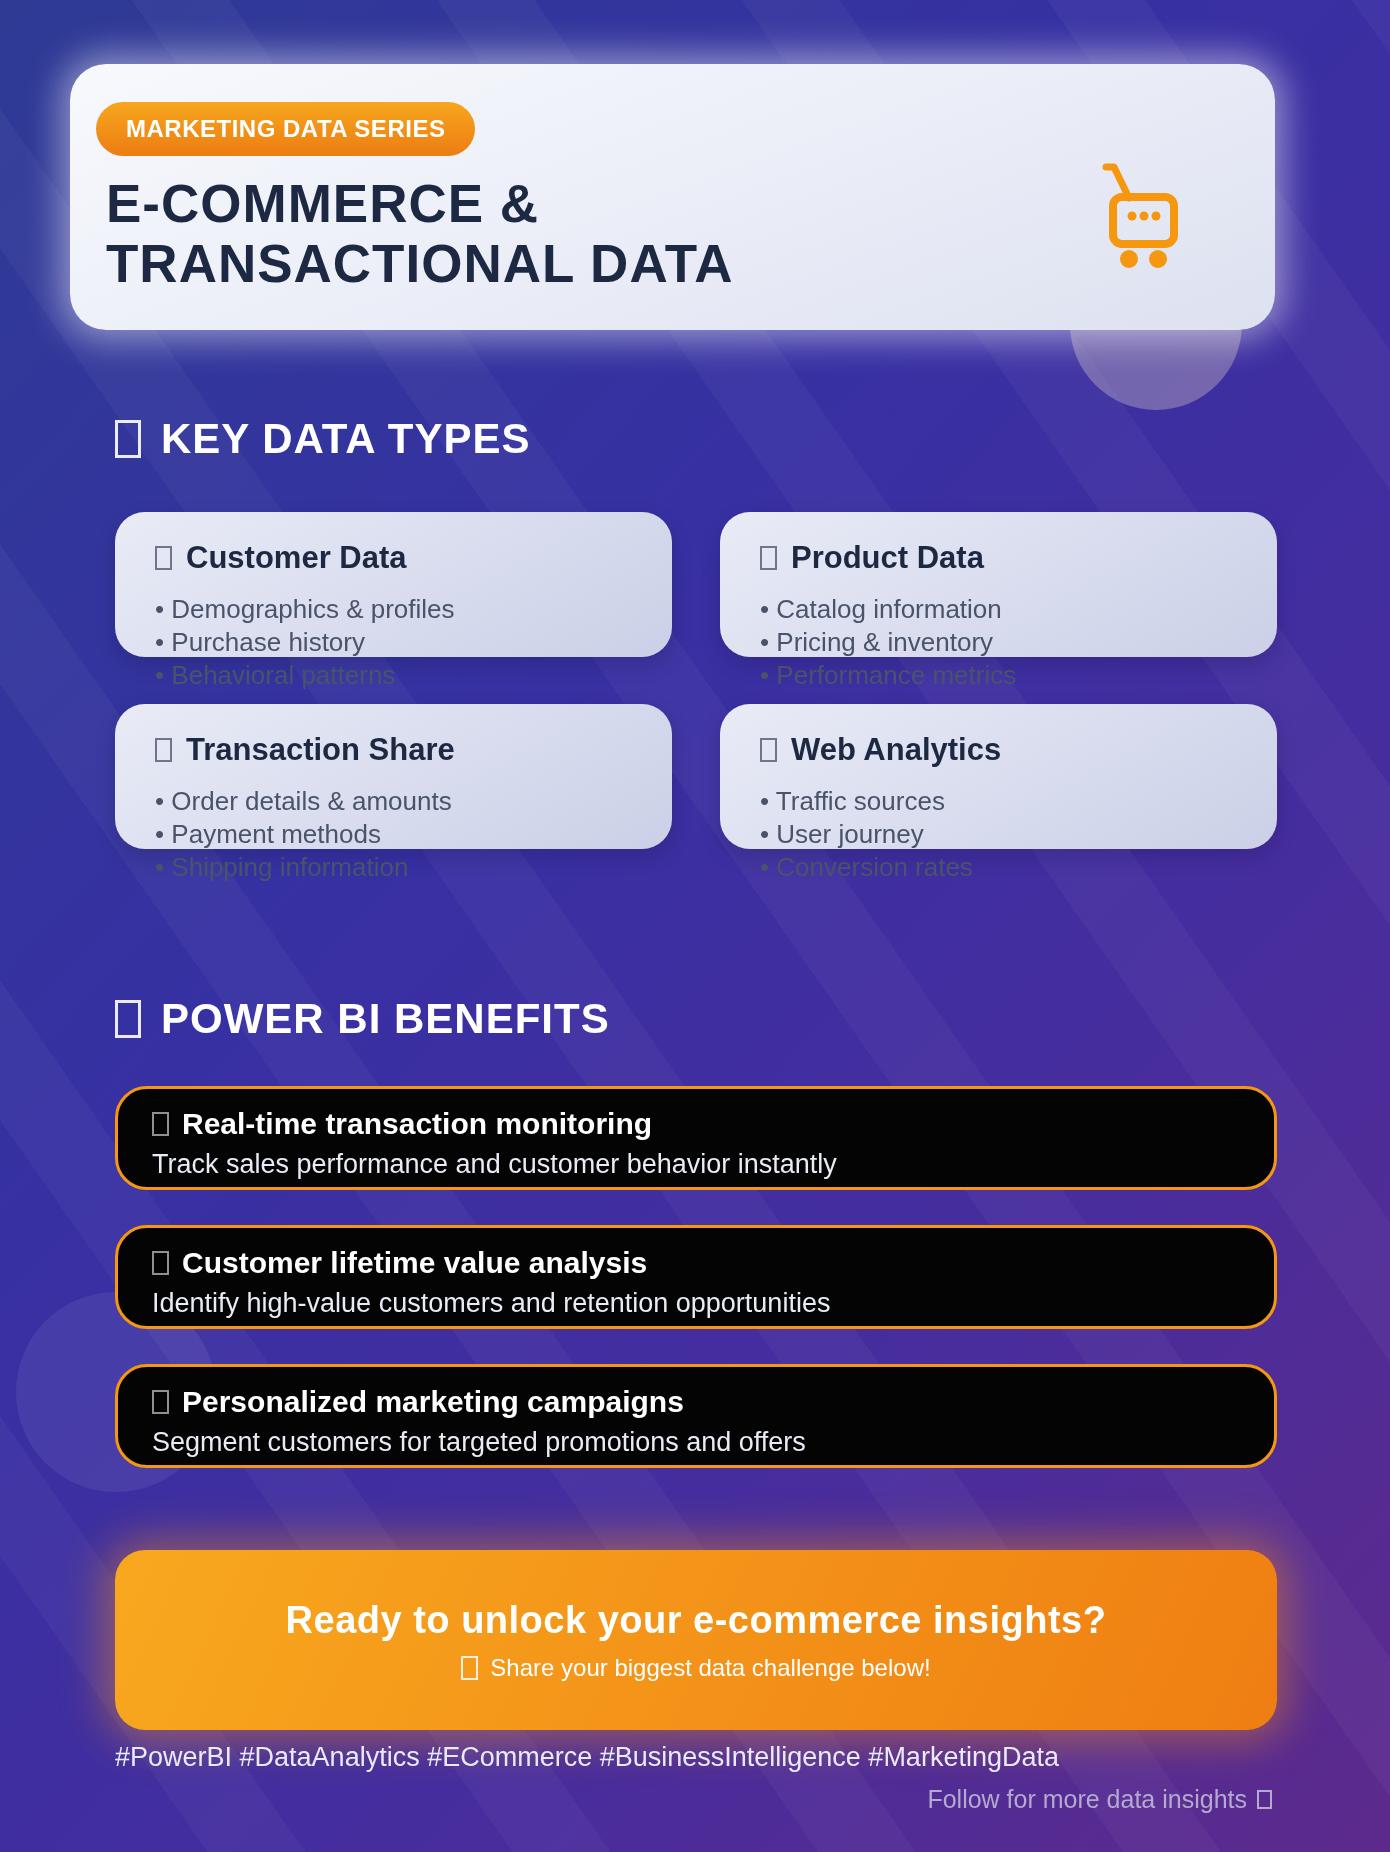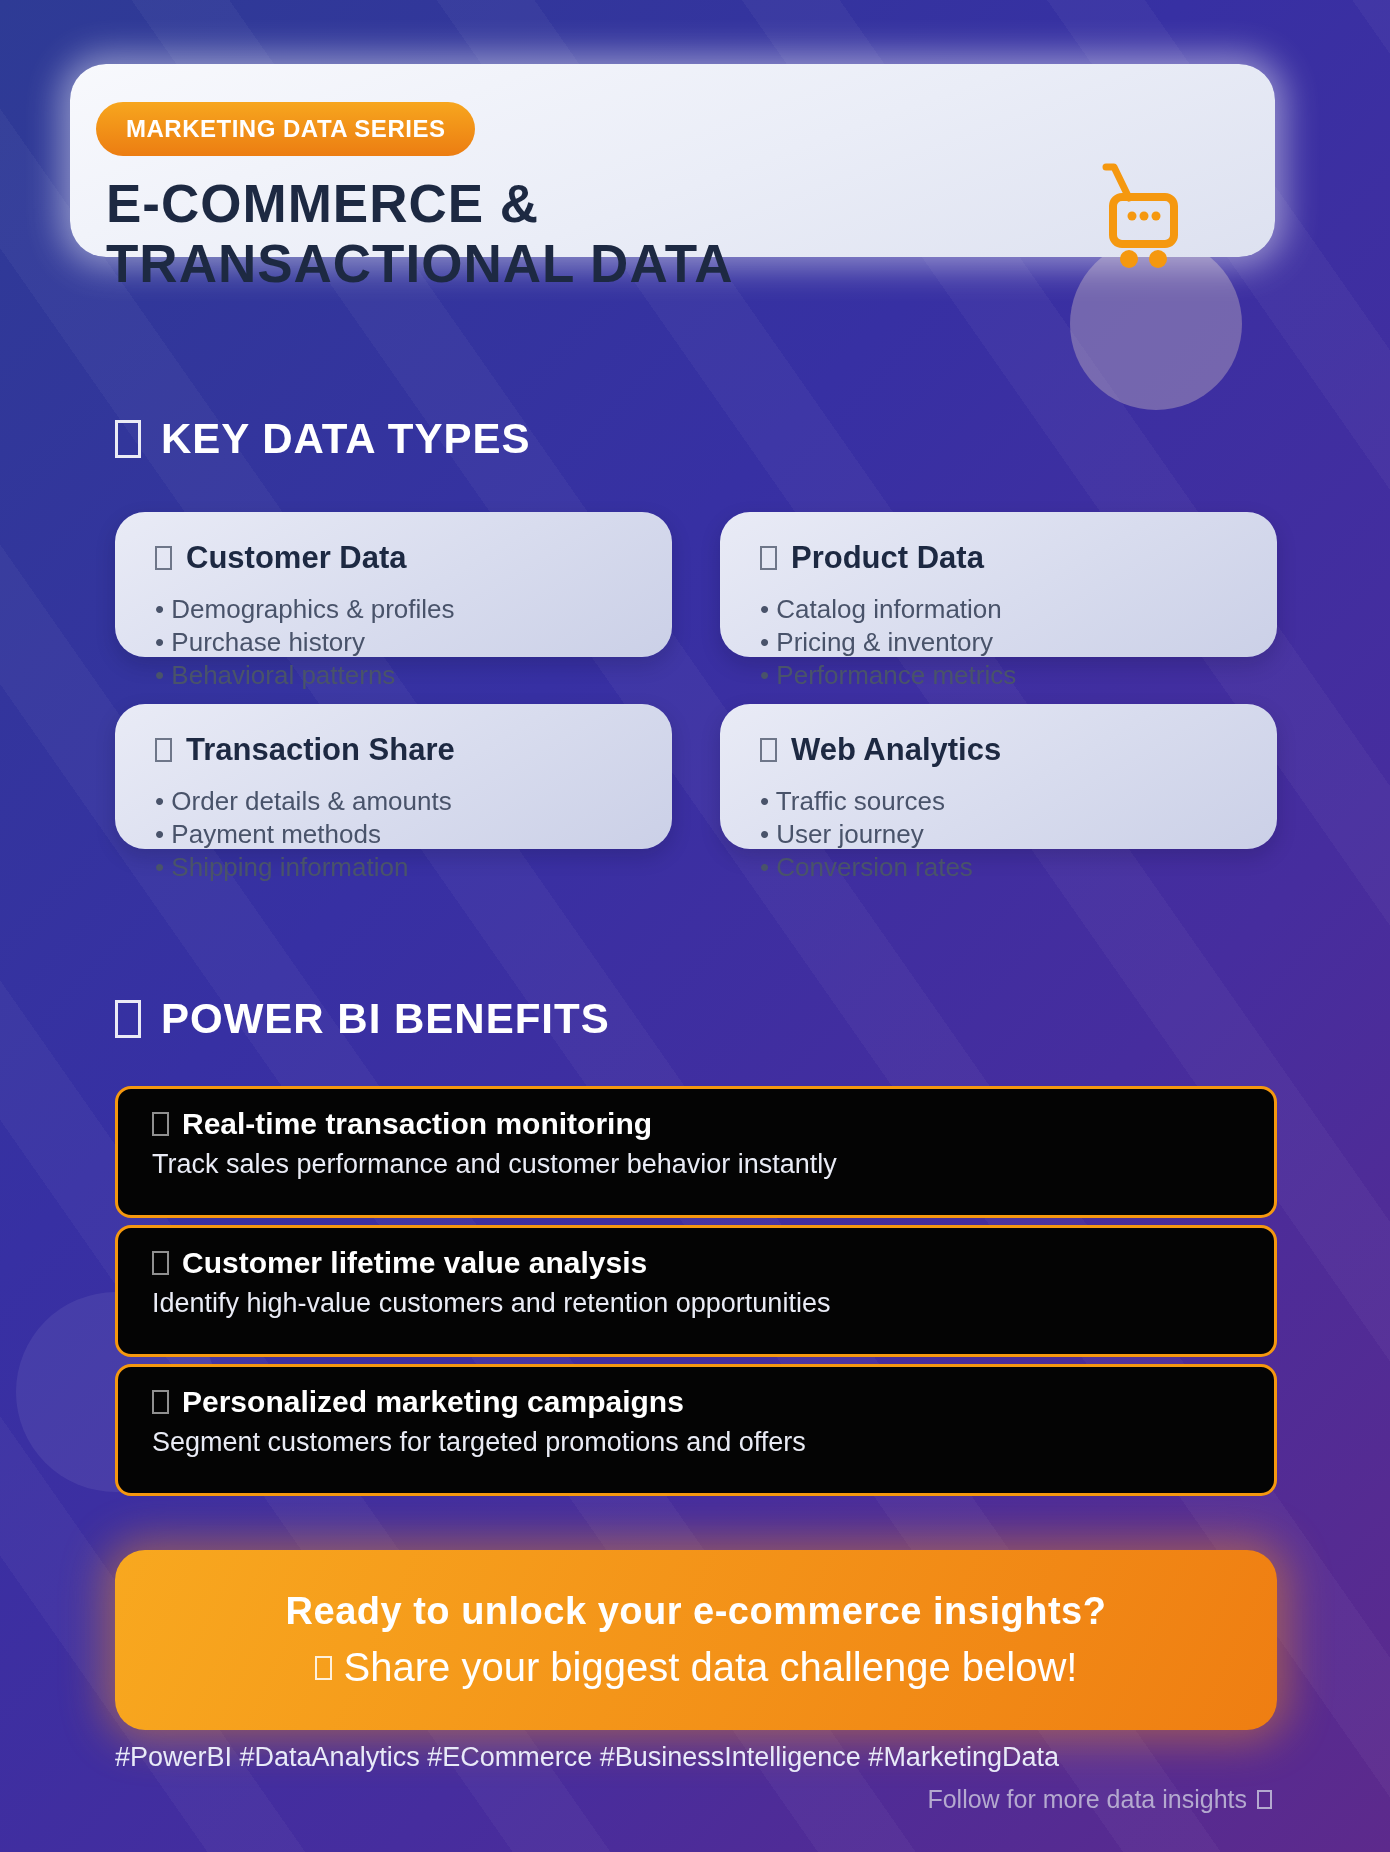--- a/index.html
+++ b/index.html
@@ -8,21 +8,21 @@
     background:linear-gradient(133deg,#2E3B95 0%,#3730A3 38%,#462D9E 68%,#5D2A8C 100%);
     font-family:"Liberation Sans",sans-serif;
   }
   .stripes{position:absolute;inset:0;pointer-events:none;
     background:repeating-linear-gradient(55deg, rgba(255,255,255,0) 0 170px, rgba(255,255,255,0.035) 170px 250px);}
   .circle{position:absolute;border-radius:50%;}
   .circle-1{left:1070px;top:238px;width:172px;height:172px;background:rgba(196,178,192,0.42);}
   .circle-2{left:16px;top:1292px;width:200px;height:200px;background:rgba(255,255,255,0.07);}
 
   
-  .header-card{position:absolute;left:70px;top:64px;width:1205px;height:193px;border-radius:36px;
+  .header-card{position:absolute;left:70px;top:64px;width:1205px;height:266px;border-radius:36px;
     background:linear-gradient(160deg,#F8F9FD 0%,#EAEDF7 55%,#DDE1F0 100%);
     box-shadow:0 0 34px 10px rgba(255,255,255,0.45);}
   .badge{position:absolute;left:26px;top:38px;padding:13px 30px;border-radius:32px;
     background:linear-gradient(180deg,#F7A61E,#EC7D12);
     color:#fff;font-size:24px;font-weight:bold;letter-spacing:0.5px;}
   .header-title{position:absolute;left:0;right:0;top:110px;
     color:#1D2942;font-weight:bold;font-size:53px;line-height:1.13;letter-spacing:1px;margin-left:36px;}
   .cart{position:absolute;left:1028px;top:96px;}
 
   
@@ -43,33 +43,33 @@
   .cards-grid{position:absolute;left:115px;top:512px;width:1162px;display:grid;
     grid-template-columns:557px 557px;column-gap:48px;row-gap:47px;}
   .dcard{height:145px;border-radius:30px;box-sizing:border-box;padding:28px 40px;
     background:linear-gradient(150deg,#E9EBF6 0%,#D8DCEE 55%,#CBD0E7 100%);
     box-shadow:0 8px 20px rgba(10,10,40,0.18);}
   .dcard-title{display:flex;align-items:center;gap:14px;color:#1D2942;font-size:31px;font-weight:bold;}
   .bullets{margin-top:17px;color:#49536A;font-size:26px;line-height:33px;}
   .bullet::before{content:"• ";}
 
   
-  .benefit{position:absolute;left:115px;width:1162px;height:132px;border-radius:16px;
+  .benefit{position:absolute;left:115px;width:1162px;height:104px;border-radius:32px;
     background:#040404;border:3px solid #F5980F;box-sizing:border-box;padding:18px 34px 0;}
   .benefit-1{top:1086px;} .benefit-2{top:1225px;} .benefit-3{top:1364px;}
   .benefit-title{display:flex;align-items:center;gap:13px;color:#fff;font-size:30px;font-weight:bold;}
   .benefit-desc{margin-top:8px;color:#E9EBF5;font-size:27px;}
 
   
   .cta{position:absolute;left:115px;top:1550px;width:1162px;height:180px;border-radius:30px;
     background:linear-gradient(115deg,#F8A81F 0%,#EF7E12 100%);
     box-shadow:0 0 44px 10px rgba(243,140,30,0.48);
     display:flex;flex-direction:column;align-items:center;justify-content:center;gap:12px;cursor:pointer;}
   .cta-title{color:#fff;font-size:38px;font-weight:bold;letter-spacing:0.5px;}
-  .cta-sub{display:flex;align-items:center;gap:12px;color:#fff;font-size:40px;}
+  .cta-sub{display:flex;align-items:center;gap:12px;color:#fff;font-size:24px;}
 
   
   .hashtags{position:absolute;left:115px;top:1742px;color:#E8EAF8;font-size:27px;}
   .follow{position:absolute;right:118px;top:1785px;display:flex;align-items:center;gap:10px;
     color:#B4A9CF;font-size:25px;}
 </style>
 </head>
 <body>
 
 <div class="stage">

